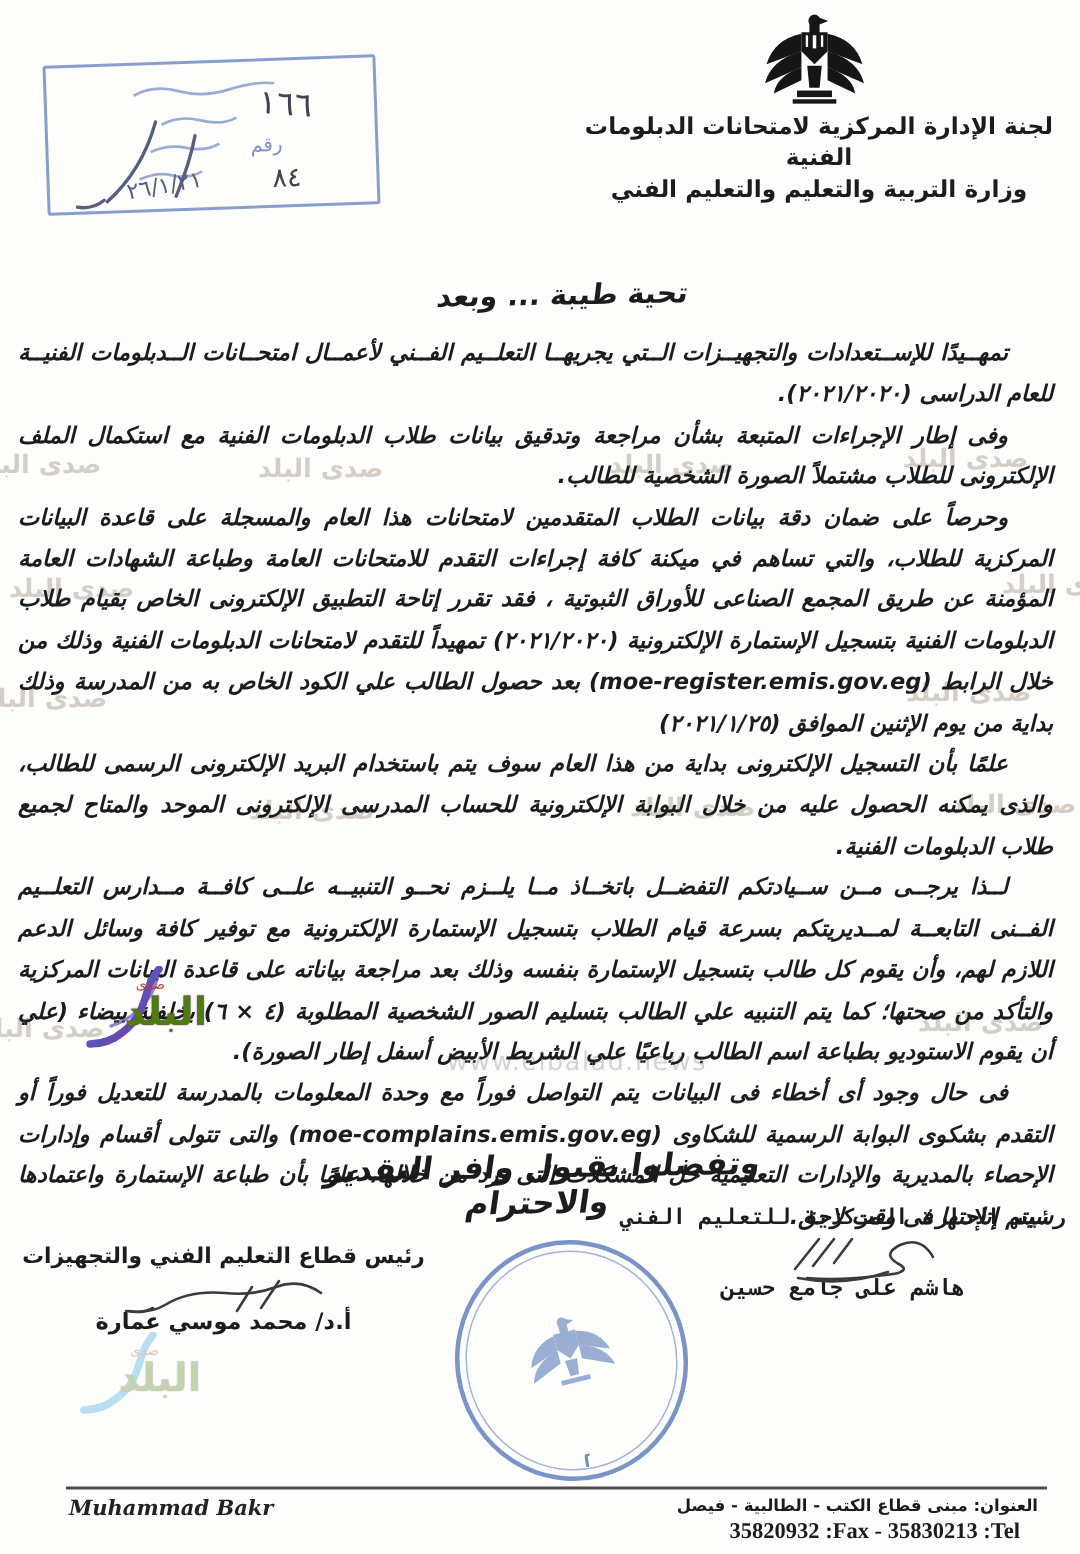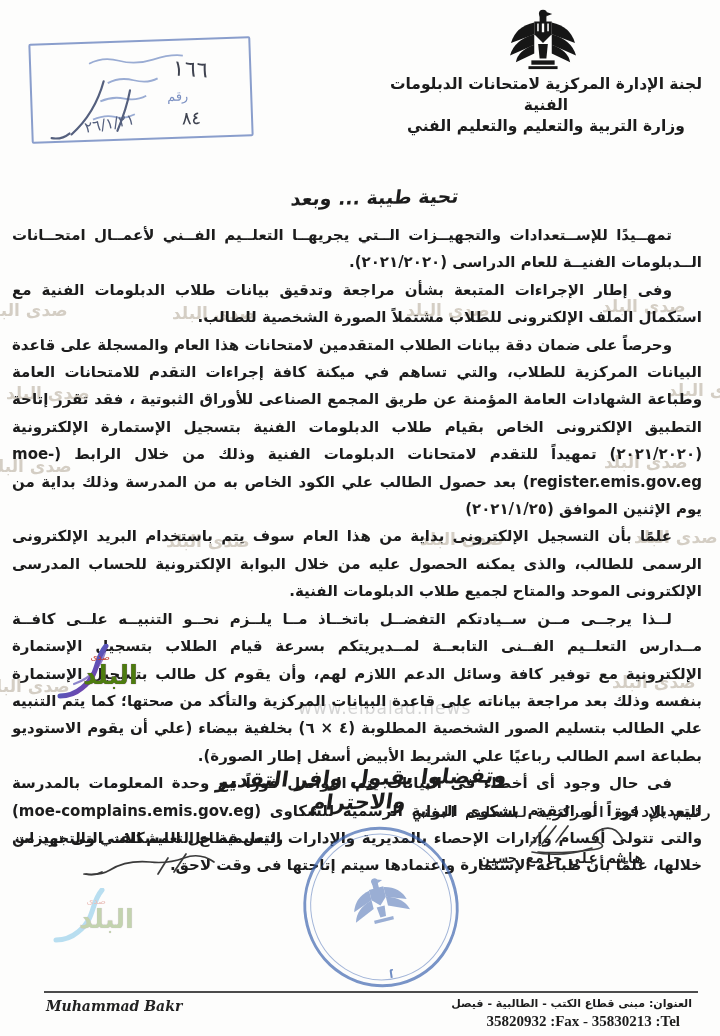--- a/index.html
+++ b/index.html
@@ -51,21 +51,21 @@
     position:absolute; left:250px; width:250px; top:186px; text-align:center;
     font-size:19px; font-weight:700; z-index:2;
     transform:skewX(-8deg) rotate(-1deg);
   }
   
   .body-text {
     position:absolute; right:18px; left:12px; top:222px; z-index:2;
     font-size:15px; font-weight:700; line-height:27.4px;
     text-align:justify;
   }
-  .body-text p { text-indent:30px; }
+  .body-text p { text-indent:30px;font-style:italic; }
   
   .closing {
     position:absolute; left:180px; width:360px; top:766px; text-align:center;
     font-size:21px; font-weight:700; z-index:2;
     transform:skewX(-9deg) rotate(-1deg);
   }
   .sig { position:absolute; z-index:2; text-align:center; }
   .sig .title { font-size:14.5px; font-weight:700; }
   .sig .name  { font-size:15px;  font-weight:700; }
   .sig-right { right:8px; top:804px; width:300px;font-family:Liberation Mono, monospace; }
@@ -211,20 +211,21 @@
 
   <div class="sig sig-left">
     <div class="title">رئيس قطاع التعليم الفني والتجهيزات</div>
     <svg class="scribble" style="left:40px; top:16px;" width="180" height="38" viewBox="0 0 180 38">
       <g stroke="#3a3a3a" stroke-width="1.7" fill="none" stroke-linecap="round">
         <path d="M160,16 q-14,-10 -30,-4 q-16,6 -34,4 q-24,-2 -40,8 q-10,6 -26,4"></path>
         <path d="M120,26 l12,-18 M104,28 l10,-16"></path>
         <path d="M48,26 q-8,4 -16,2"></path>
       </g>
     </svg>
+    <div class="name">أ.د/ محمد موسي عمارة</div>
   </div>
 
   <div class="round-stamp">
     <svg width="162" height="166" viewBox="0 0 162 166">
       <defs>
         <path id="ringPath" d="M81,146 a63,65 0 1,1 0.01,0 z"></path>
       </defs>
       <ellipse cx="81" cy="83" rx="76" ry="79" fill="none" stroke="#3b63ae" stroke-width="3" opacity=".8"></ellipse>
       <ellipse cx="81" cy="83" rx="70" ry="73" fill="none" stroke="#3b63ae" stroke-width="1" opacity=".55"></ellipse>
       <g opacity=".6" transform="translate(48,52) scale(0.82)">

